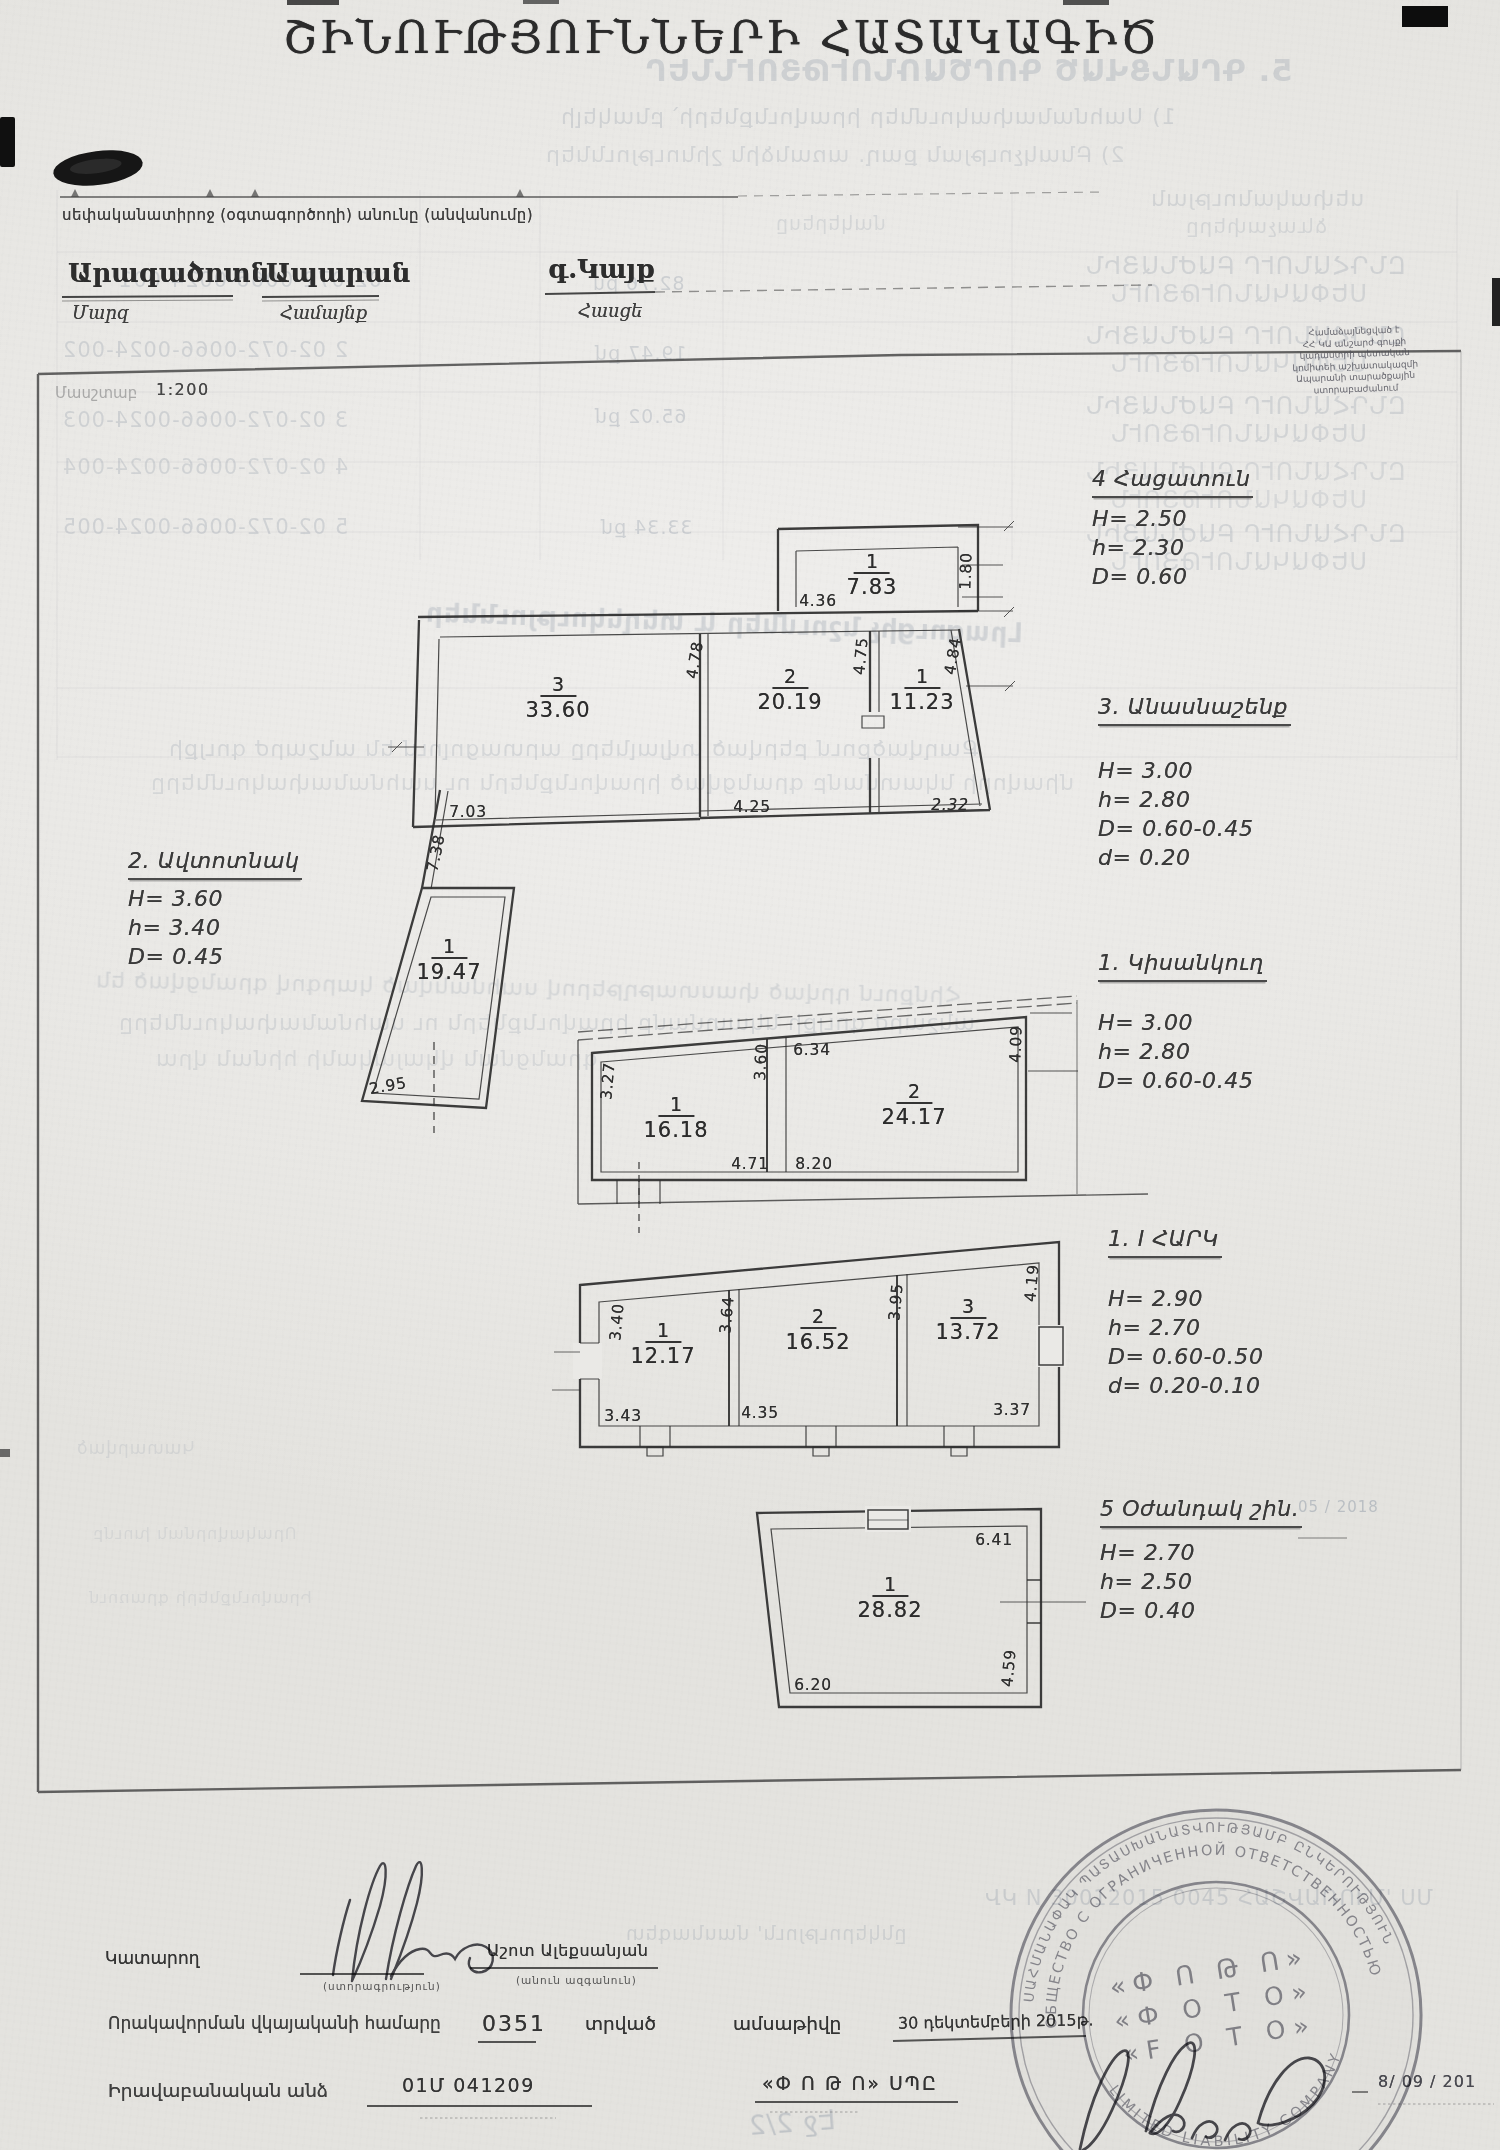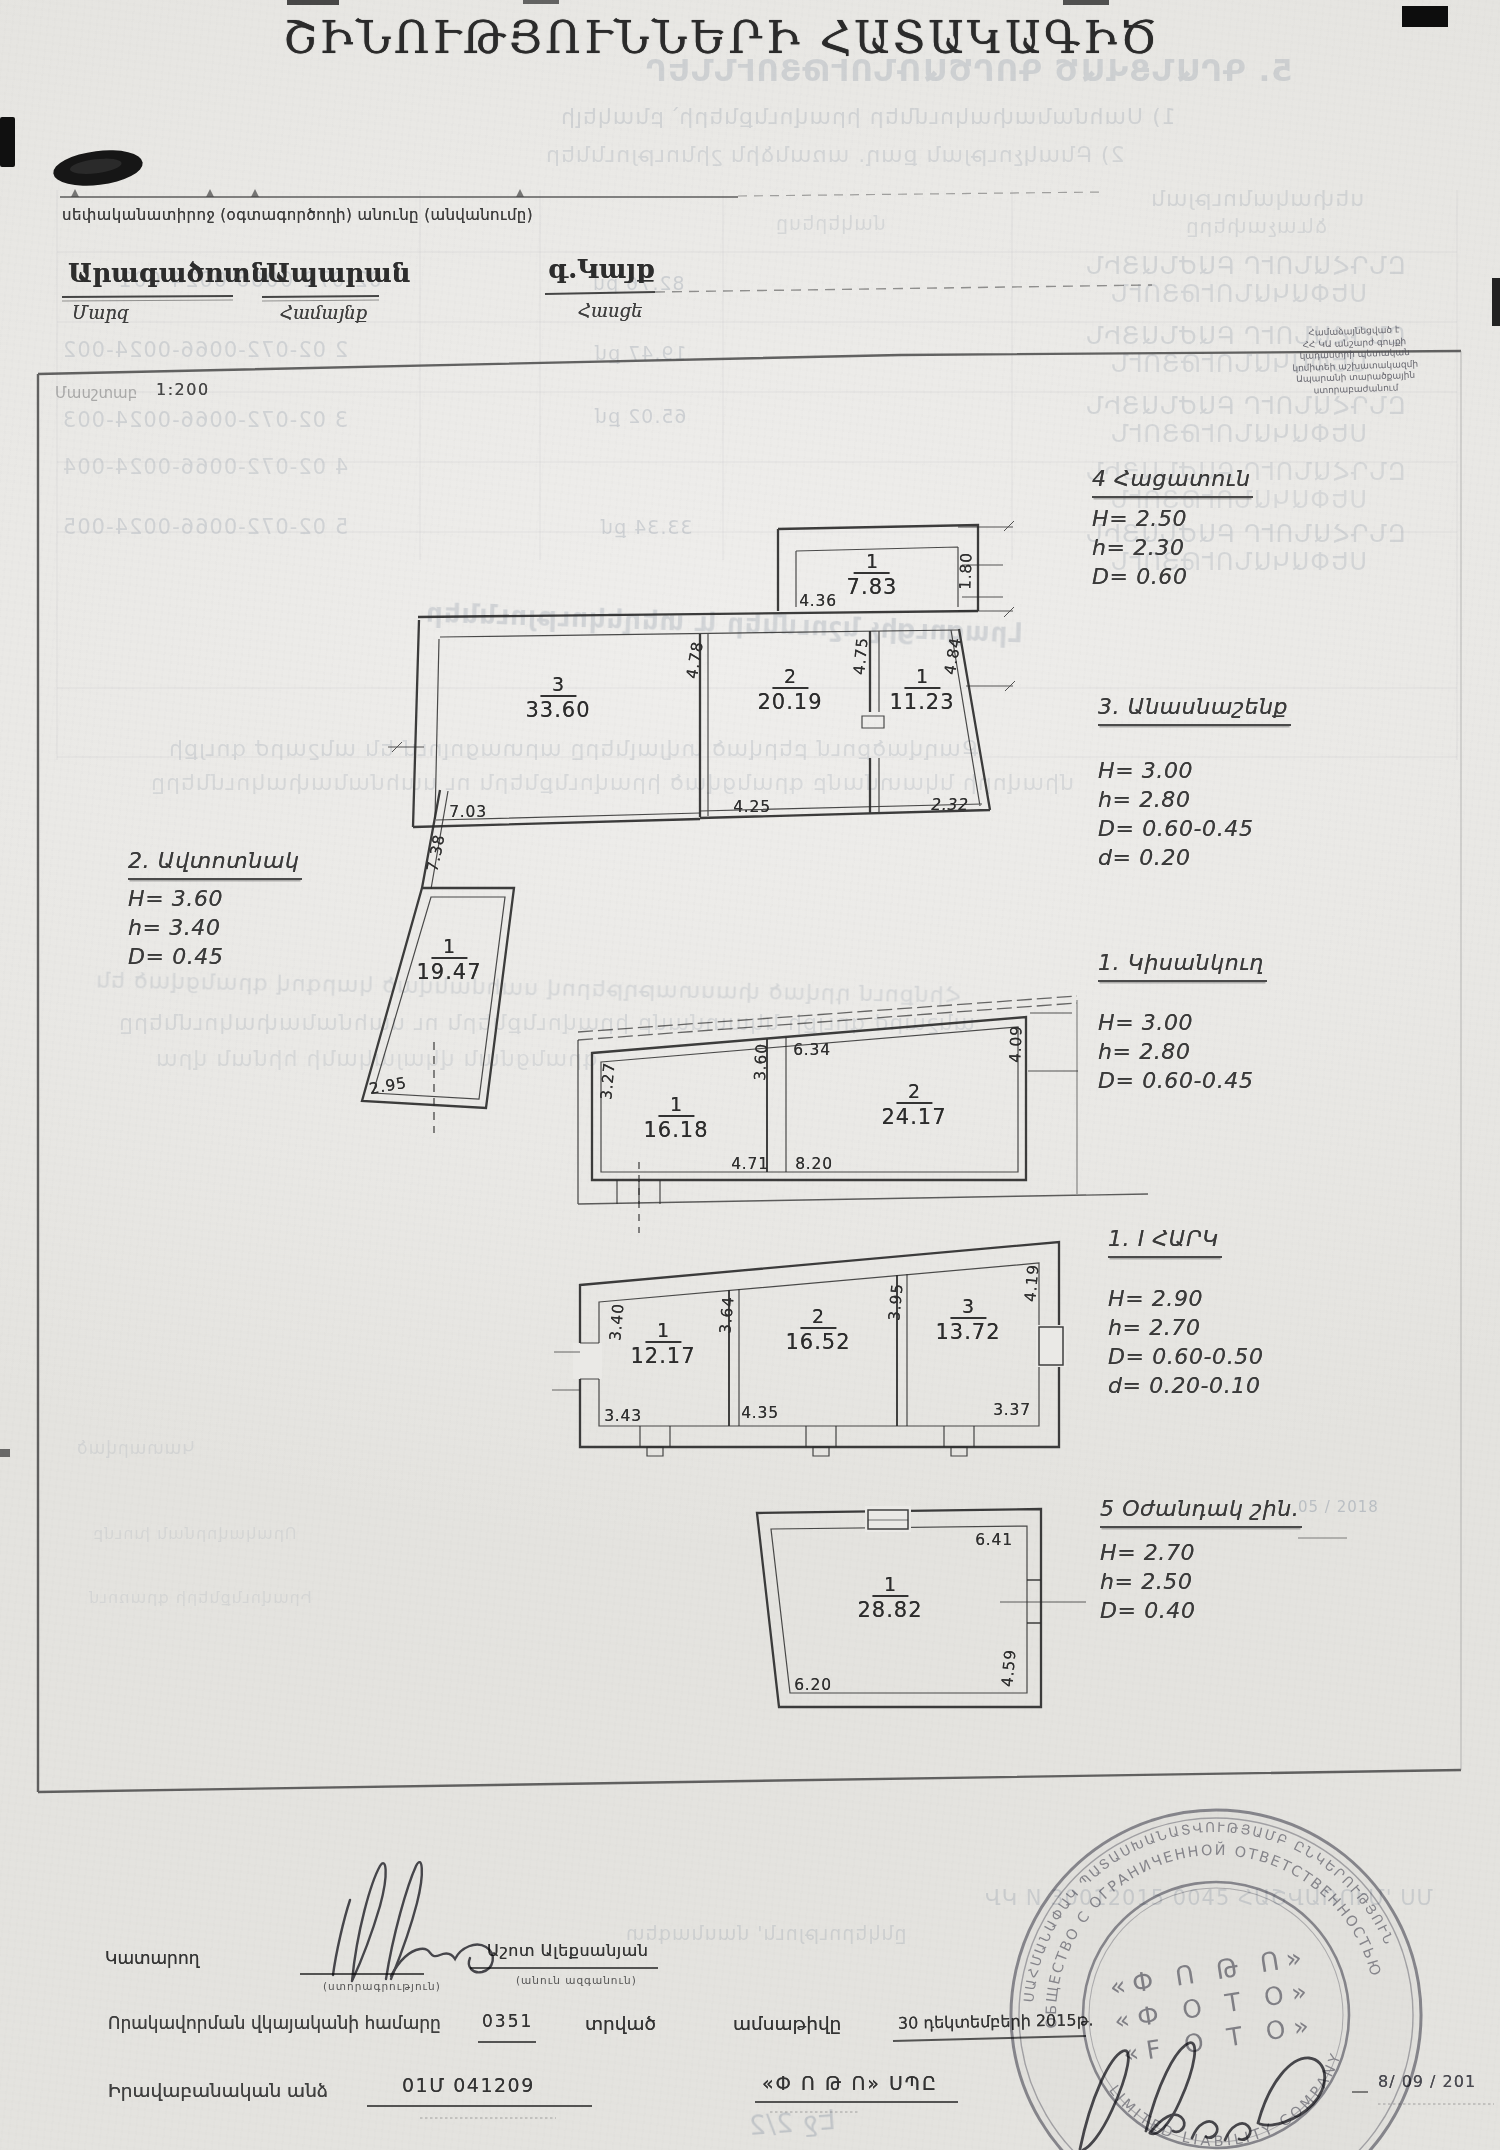--- a/index.html
+++ b/index.html
@@ -327,21 +327,21 @@
       <span>Ապարանի տարածքային</span>
       <span>ստորաբաժանում</span>
     </div>
 
   <span class="lab ink" style="left:105px;top:1948px;font-size:17px">Կատարող</span>
   <span class="lab fcap" style="left:323px;top:1980px">(ստորագրություն)</span>
   <span class="lab ink" style="left:487px;top:1941px;font-size:16px;letter-spacing:.5px">Աշոտ Ալեքսանյան</span>
   <span class="lab fcap" style="left:516px;top:1974px">(անուն ազգանուն)</span>
 
   <span class="lab ink" style="left:108px;top:2013px;font-size:17px;color:#3f3f3f">Որակավորման վկայականի համարը</span>
-  <span class="lab ink" style="left:482px;top:2011px;font-size:17px;letter-spacing:2px">0351</span>
+  <span class="lab ink" style="left:482px;top:2011px;font-size:22px;letter-spacing:2px">0351</span>
   <span class="lab ink" style="left:585px;top:2013px;font-size:18.5px">տրված</span>
   <span class="lab ink" style="left:733px;top:2013px;font-size:18.5px">ամսաթիվը</span>
   <span class="lab ink" style="left:898px;top:2012px;font-size:16px;transform:rotate(-1deg)">30 դեկտեմբերի 2015թ.</span>
 
   <span class="lab ink" style="left:108px;top:2080px;font-size:18.5px;color:#3f3f3f">Իրավաբանական անձ</span>
   <span class="lab ink" style="left:402px;top:2074px;font-size:19px;letter-spacing:1.5px">01Մ 041209</span>
   <span class="lab ink" style="left:762px;top:2072px;font-size:19px;letter-spacing:2px">«Փ Ո Թ Ո» ՍՊԸ</span>
   <span class="lab ink" style="left:1378px;top:2072px;font-size:16px;letter-spacing:1px;color:#4a4a52">8/ 09 / 201</span>
 </div>
 

